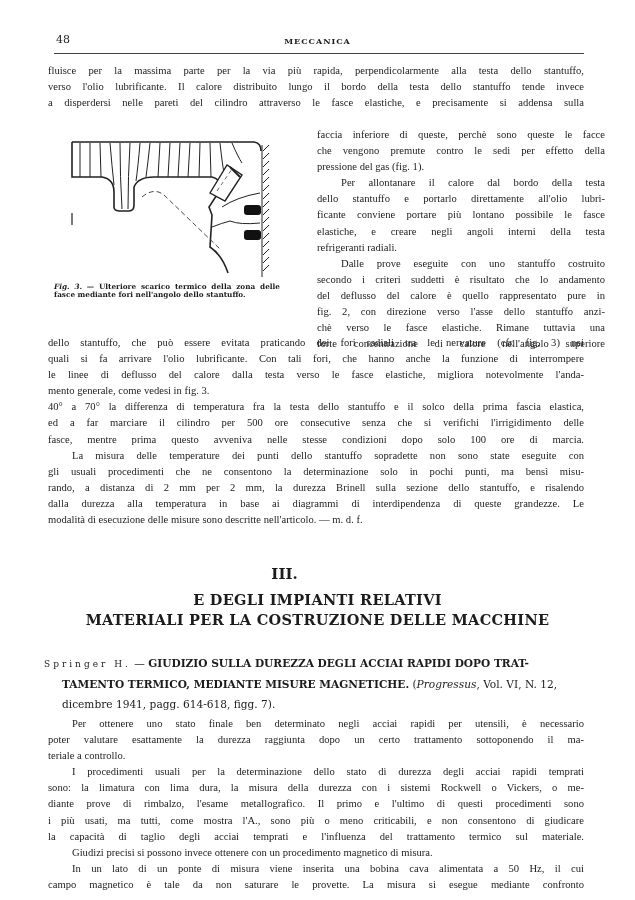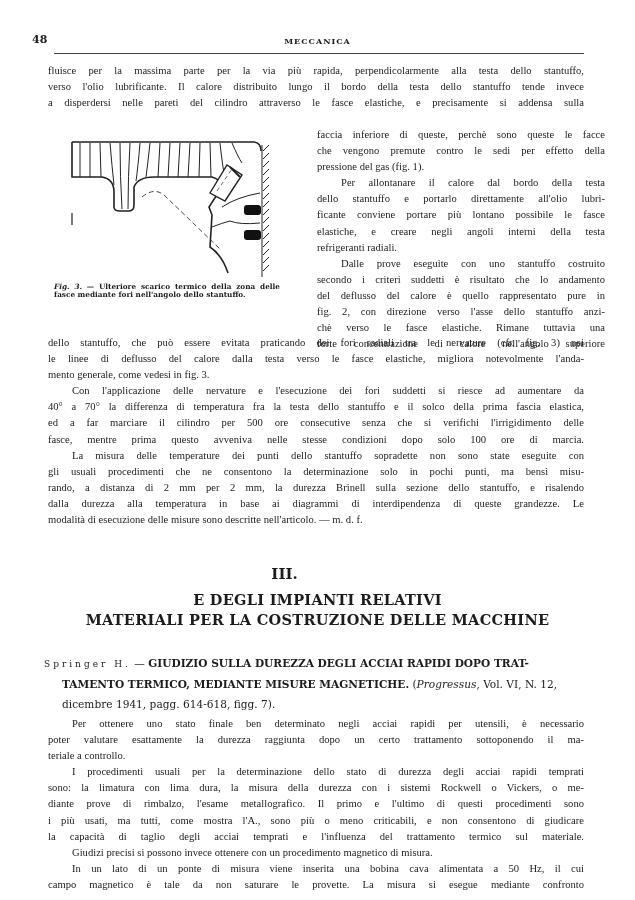--- a/index.html
+++ b/index.html
@@ -1,20 +1,20 @@
 <!DOCTYPE html>
 <html><head>
 <meta charset="utf-8">
 <style>
   html, body { margin: 0; padding: 0; }
   body {
     width: 635px; height: 900px; background: #ffffff; position: relative; overflow: hidden;
     font-family: "DejaVu Serif", "Liberation Serif", serif; color: #1c1c1c;
   }
-  .header-num { position: absolute; left: 32px; top: 33px; font-size: 11px; font-weight: bold; }
+  .header-num { position: absolute; left: 56px; top: 33px; font-size: 11px; font-weight: normal; }
   .header-title { position: absolute; left: 0; width: 635px; top: 36px; text-align: center; font-size: 8px; letter-spacing: 1px; font-weight: bold; }
   .header-rule { position: absolute; left: 54px; top: 53px; width: 530px; height: 1px; background: #444; }
   .txt { font-size: 10.6px; line-height: 16.1px; text-align: justify; }
   .line { display: block; white-space: nowrap; text-align: justify; text-align-last: justify; font-family: Liberation Serif, serif; }
   .line.last { text-align-last: left; }
   .block1 { position: absolute; left: 48px; top: 63px; width: 536px; }
   .block-right { position: absolute; left: 296px; top: 127px; width: 288px; margin-left: 21px; }
   .ind { text-indent: 24px; }
   .block2 { position: absolute; left: 48px; top: 335px; width: 536px; }
   .figure { position: absolute; left: 62px; top: 137px; width: 216px; height: 140px; }
@@ -120,23 +120,23 @@
   </svg>
 </div>
 
 <div class="caption">
   <span class="fig">Fig. 3.</span>
   <span>— Ulteriore scarico termico della zona delle fasce mediante fori nell'angolo dello stantuffo.</span>
 </div>
 
 <div class="block2 txt">
   <span class="line">dello stantuffo, che può essere evitata praticando dei fori radiali tra le nervature (cfr. fig. 3) nei</span>
+  <span class="line">quali si fa arrivare l'olio lubrificante. Con tali fori, che hanno anche la funzione di interrompere</span>
   <span class="line">le linee di deflusso del calore dalla testa verso le fasce elastiche, migliora notevolmente l'anda-</span>
   <span class="line last">mento generale, come vedesi in fig. 3.</span>
-  <span class="line ind">Con l'applicazione delle nervature e l'esecuzione dei fori suddetti si riesce ad aumentare da</span>
   <span class="line">40° a 70° la differenza di temperatura fra la testa dello stantuffo e il solco della prima fascia elastica,</span>
   <span class="line">ed a far marciare il cilindro per 500 ore consecutive senza che si verifichi l'irrigidimento delle</span>
   <span class="line">fasce, mentre prima questo avveniva nelle stesse condizioni dopo solo 100 ore di marcia.</span>
   <span class="line ind">La misura delle temperature dei punti dello stantuffo sopradette non sono state eseguite con</span>
   <span class="line">gli usuali procedimenti che ne consentono la determinazione solo in pochi punti, ma bensì misu-</span>
   <span class="line">rando, a distanza di 2 mm per 2 mm, la durezza Brinell sulla sezione dello stantuffo, e risalendo</span>
   <span class="line">dalla durezza alla temperatura in base ai diagrammi di interdipendenza di queste grandezze. Le</span>
   <span class="line last">modalità di esecuzione delle misure sono descritte nell'articolo. — m. d. f.</span>
 </div>
 

